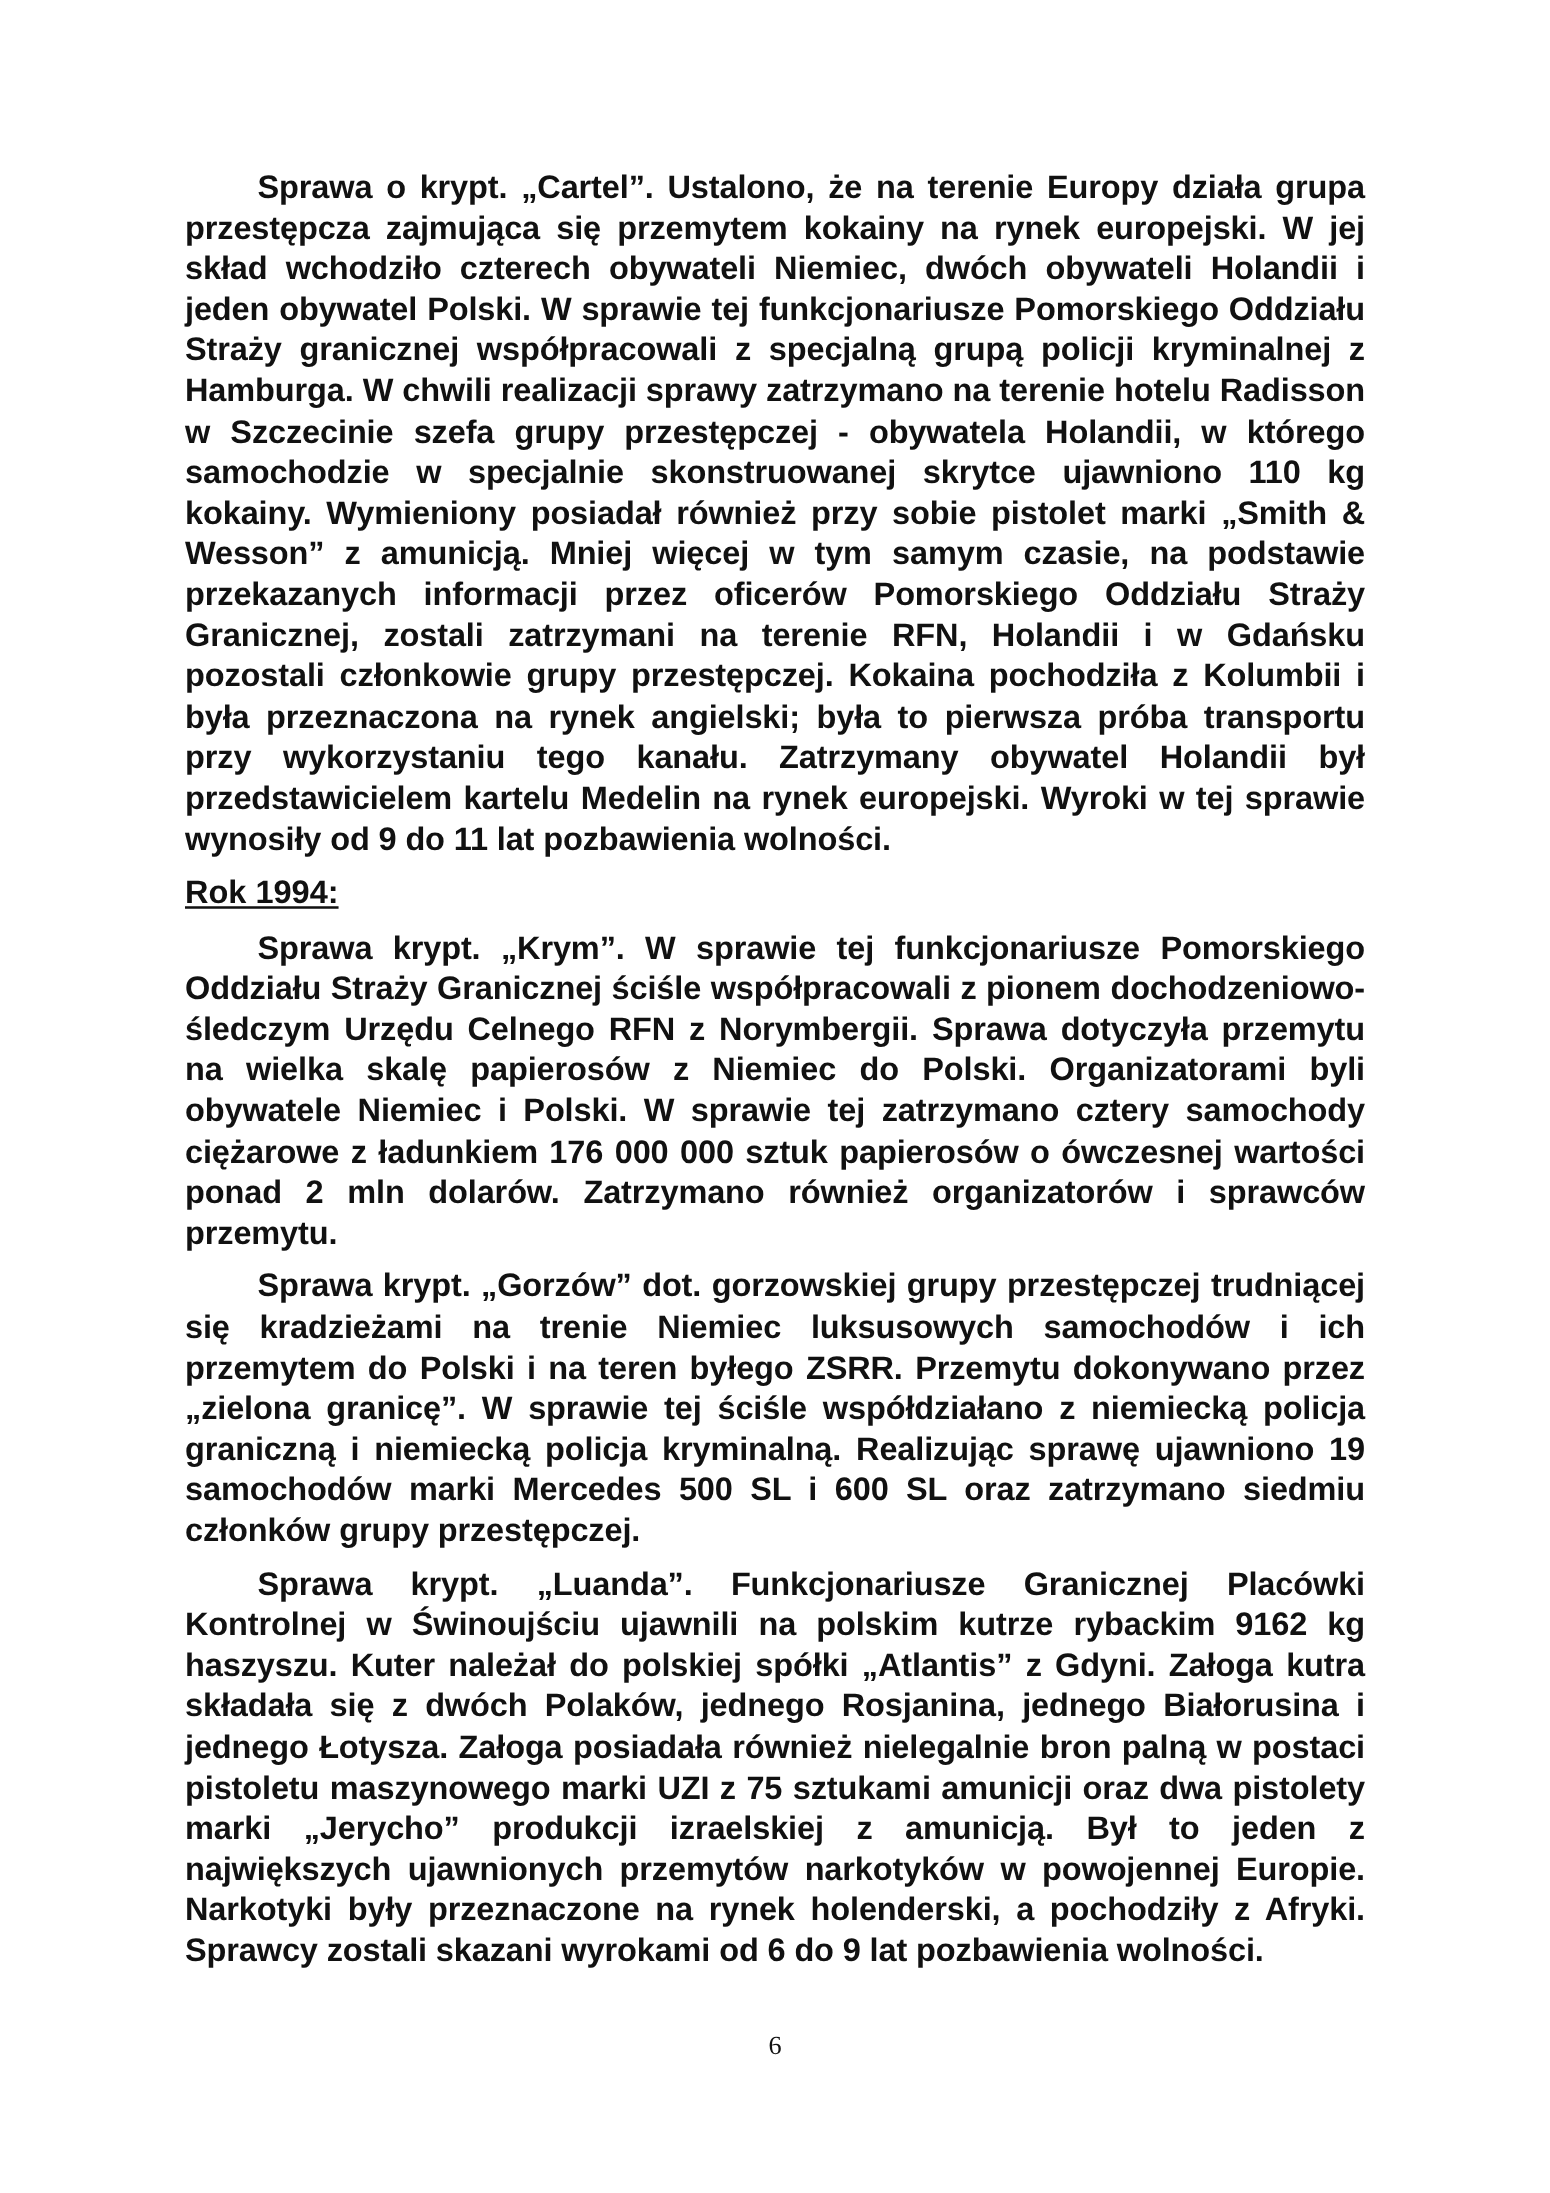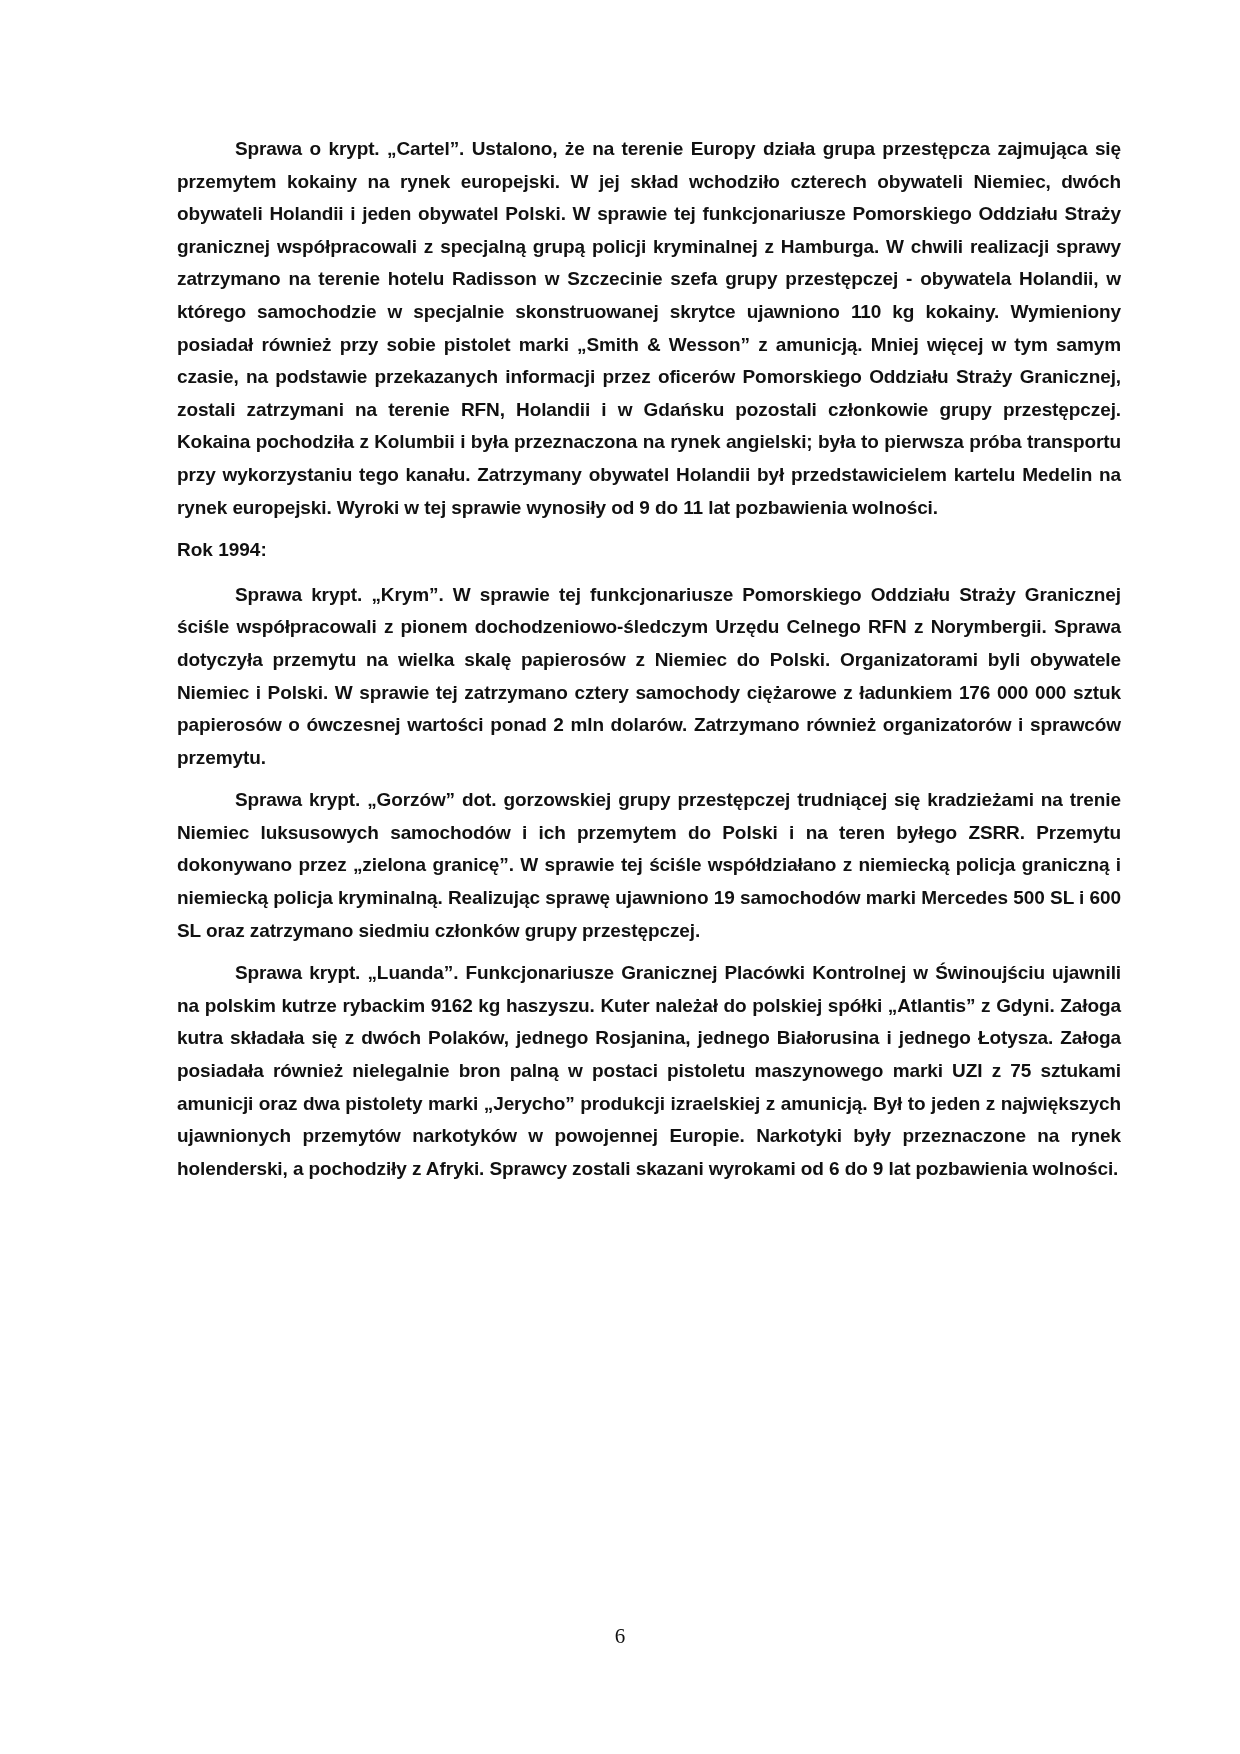--- a/index.html
+++ b/index.html
@@ -4,33 +4,33 @@
 <style>
   html, body { margin: 0; padding: 0; background: #ffffff; }
   body { width: 1240px; height: 1754px; position: relative; overflow: hidden; }
   .page {
     position: absolute;
     left: 148px;
     top: 133px;
     width: 944px;
     font-family: "Liberation Sans", sans-serif;
     font-weight: bold;
-    font-size: 19px;
+    font-size: 26px;
     line-height: 32.6px;
     color: #111111;
-    margin-left: 29px;
   }
   .para {
     margin: 0 0 10px 0;
     text-align: justify;
     text-indent: 58px;
     letter-spacing: -0.1px;
   }
   .heading {
     margin: 0 0 12px 0;
+    text-decoration: underline;
     text-underline-offset: 3px;
   }
   .page-number {
     position: absolute;
     left: 0;
     width: 1240px;
     top: 1624px;
     text-align: center;
     font-family: "Liberation Serif", serif;
     font-size: 21px;

